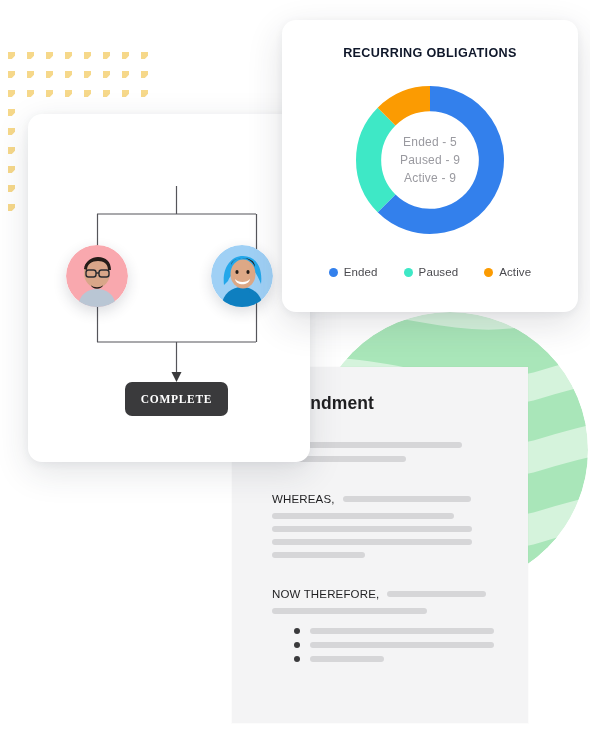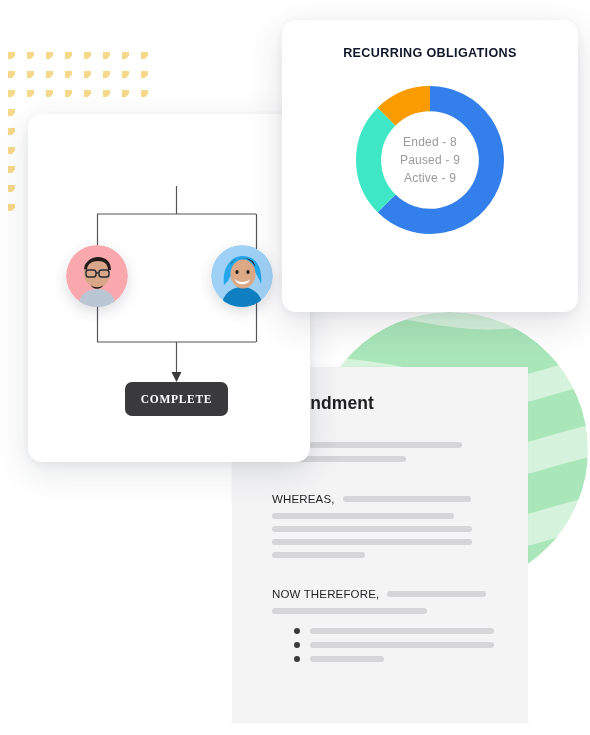--- a/index.html
+++ b/index.html
@@ -378,21 +378,35 @@
 
     <div id="chart-title">RECURRING OBLIGATIONS</div>
 
     <div id="donut-wrap">
       <svg id="donut-svg" width="152" height="152" viewBox="0 0 152 152" xmlns="http://www.w3.org/2000/svg">
           <path d="M 76 14.579999999999998 A 61.42 61.42 0 1 1 32.569501499522254 119.43049850047775" fill="none" stroke="#3380ec" stroke-width="25.159999999999997"></path>
           <path d="M 32.569501499522254 119.43049850047775 A 61.42 61.42 0 0 1 32.56950149952224 32.569501499522254" fill="none" stroke="#3ee8c6" stroke-width="25.159999999999997"></path>
           <path d="M 32.56950149952224 32.569501499522254 A 61.42 61.42 0 0 1 75.99999999999999 14.579999999999998" fill="none" stroke="#fb9b02" stroke-width="25.159999999999997"></path>
         </svg>
       <div id="donut-center">
-        <div class="donut-stat">Ended - 8</div>
+        <div class="donut-stat">Ended - 5</div>
         <div class="donut-stat">Paused - 9</div>
         <div class="donut-stat">Active - 9</div>
       </div>
     </div>
 
+    <div id="legend">
+      <div class="legend-item">
+        <span class="legend-swatch" style="background: rgb(51, 128, 236);"></span>
+        <span class="legend-label">Ended</span>
+      </div>
+      <div class="legend-item">
+        <span class="legend-swatch" style="background: rgb(62, 232, 198);"></span>
+        <span class="legend-label">Paused</span>
+      </div>
+      <div class="legend-item">
+        <span class="legend-swatch" style="background: rgb(251, 155, 2);"></span>
+        <span class="legend-label">Active</span>
+      </div>
+    </div>
   </div>
 
 </div>
 
 </body></html>

